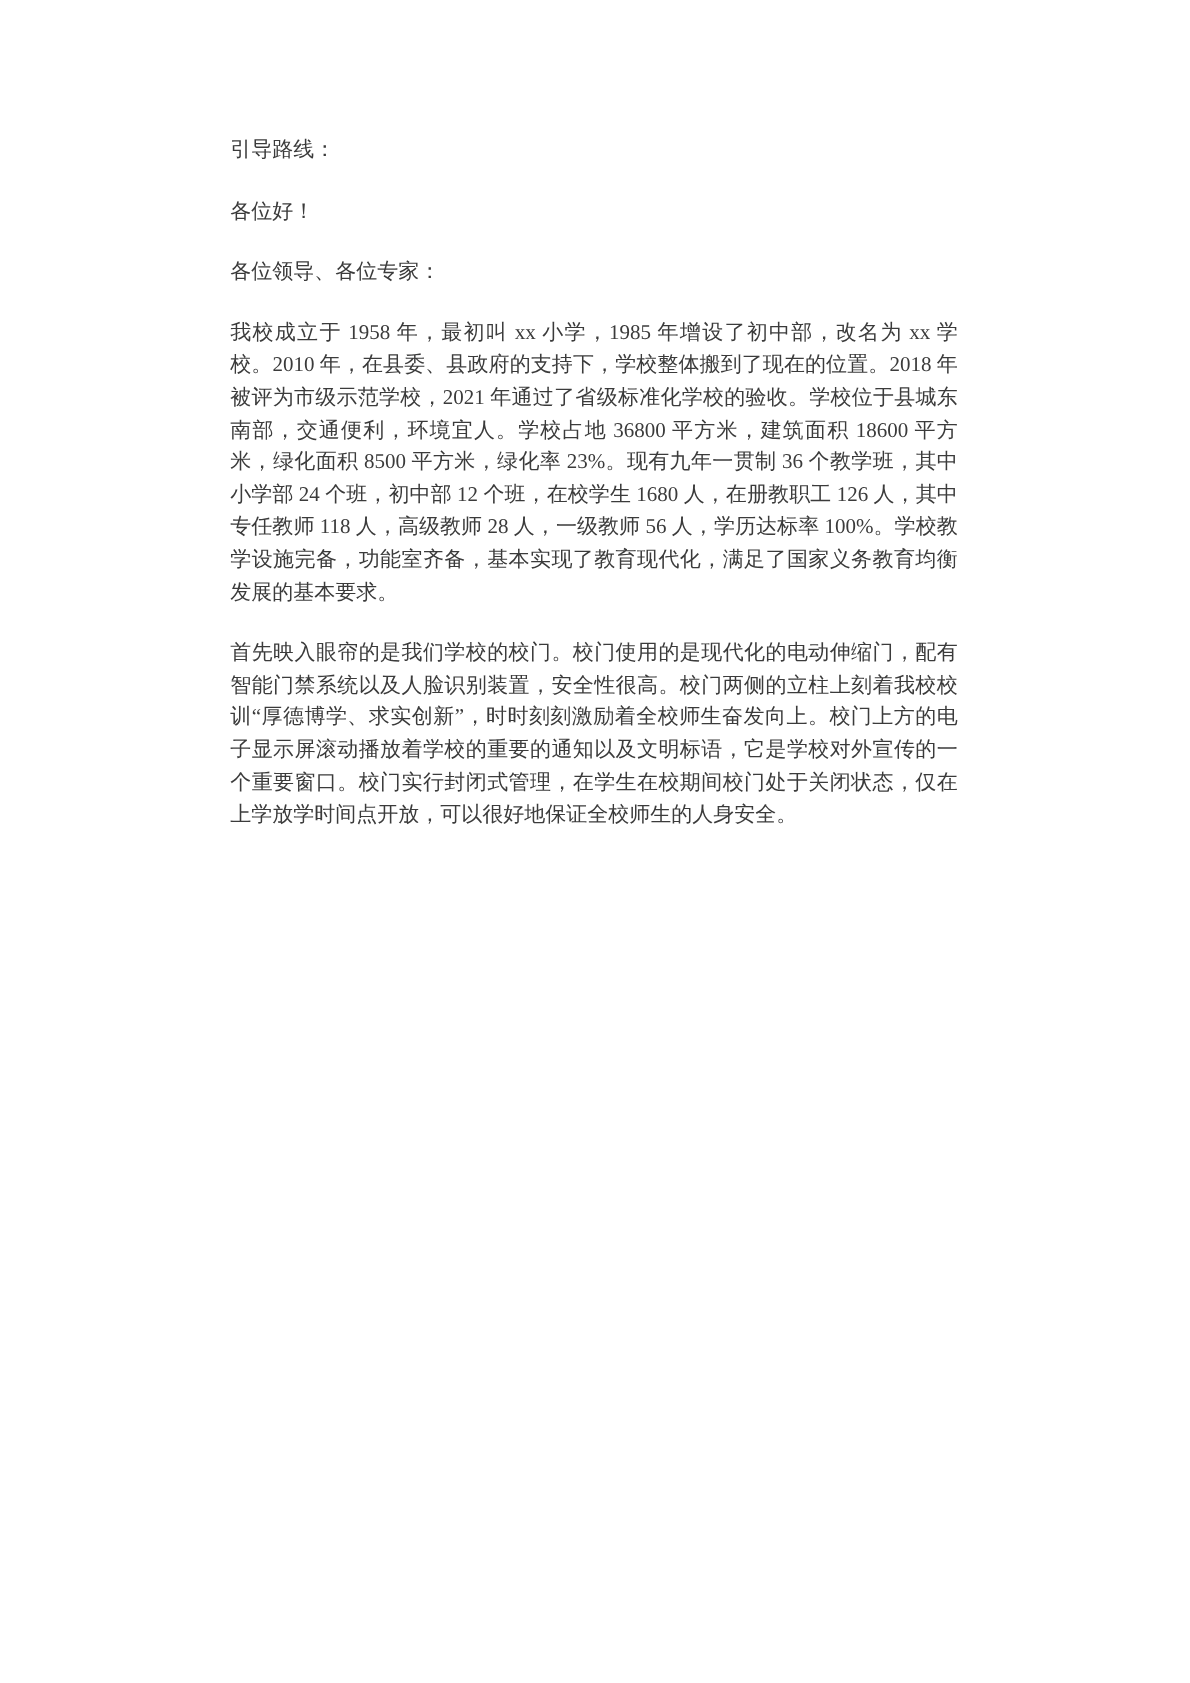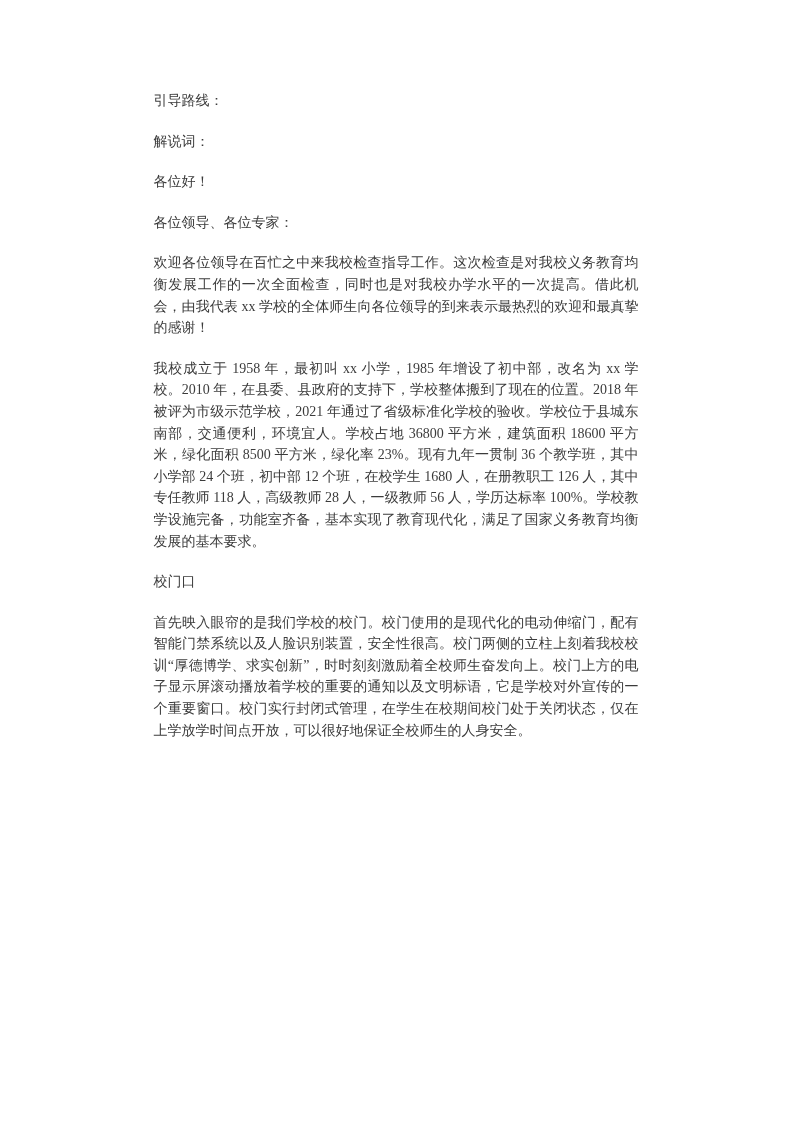--- a/index.html
+++ b/index.html
@@ -35,30 +35,27 @@
   }
 </style>
 </head>
 <body>
 
 <div class="page">
 
   <p class="block label">引导路线：</p>
 
 
-  <p class="block label">解说词：</p>
 
   <p class="block para">各位好！</p>
 
   <p class="block para">各位领导、各位专家：</p>
 
-  <p class="block para">欢迎各位领导在百忙之中来我校检查指导工作。这次检查是对我校义务教育均衡发展工作的一次全面检查，同时也是对我校办学水平的一次提高。借此机会，由我代表 xx 学校的全体师生向各位领导的到来表示最热烈的欢迎和最真挚的感谢！</p>
 
   <p class="block para">我校成立于 1958 年，最初叫 xx 小学，1985 年增设了初中部，改名为 xx 学校。2010 年，在县委、县政府的支持下，学校整体搬到了现在的位置。2018 年被评为市级示范学校，2021 年通过了省级标准化学校的验收。学校位于县城东南部，交通便利，环境宜人。学校占地 36800 平方米，建筑面积 18600 平方米，绿化面积 8500 平方米，绿化率 23%。现有九年一贯制 36 个教学班，其中小学部 24 个班，初中部 12 个班，在校学生 1680 人，在册教职工 126 人，其中专任教师 118 人，高级教师 28 人，一级教师 56 人，学历达标率 100%。学校教学设施完备，功能室齐备，基本实现了教育现代化，满足了国家义务教育均衡发展的基本要求。</p>
 
 
-  <p class="block heading">校门口</p>
 
   <p class="block para">首先映入眼帘的是我们学校的校门。校门使用的是现代化的电动伸缩门，配有智能门禁系统以及人脸识别装置，安全性很高。校门两侧的立柱上刻着我校校训“厚德博学、求实创新”，时时刻刻激励着全校师生奋发向上。校门上方的电子显示屏滚动播放着学校的重要的通知以及文明标语，它是学校对外宣传的一个重要窗口。校门实行封闭式管理，在学生在校期间校门处于关闭状态，仅在上学放学时间点开放，可以很好地保证全校师生的人身安全。</p>
 
 
 
 </div>
 
 </body></html>

